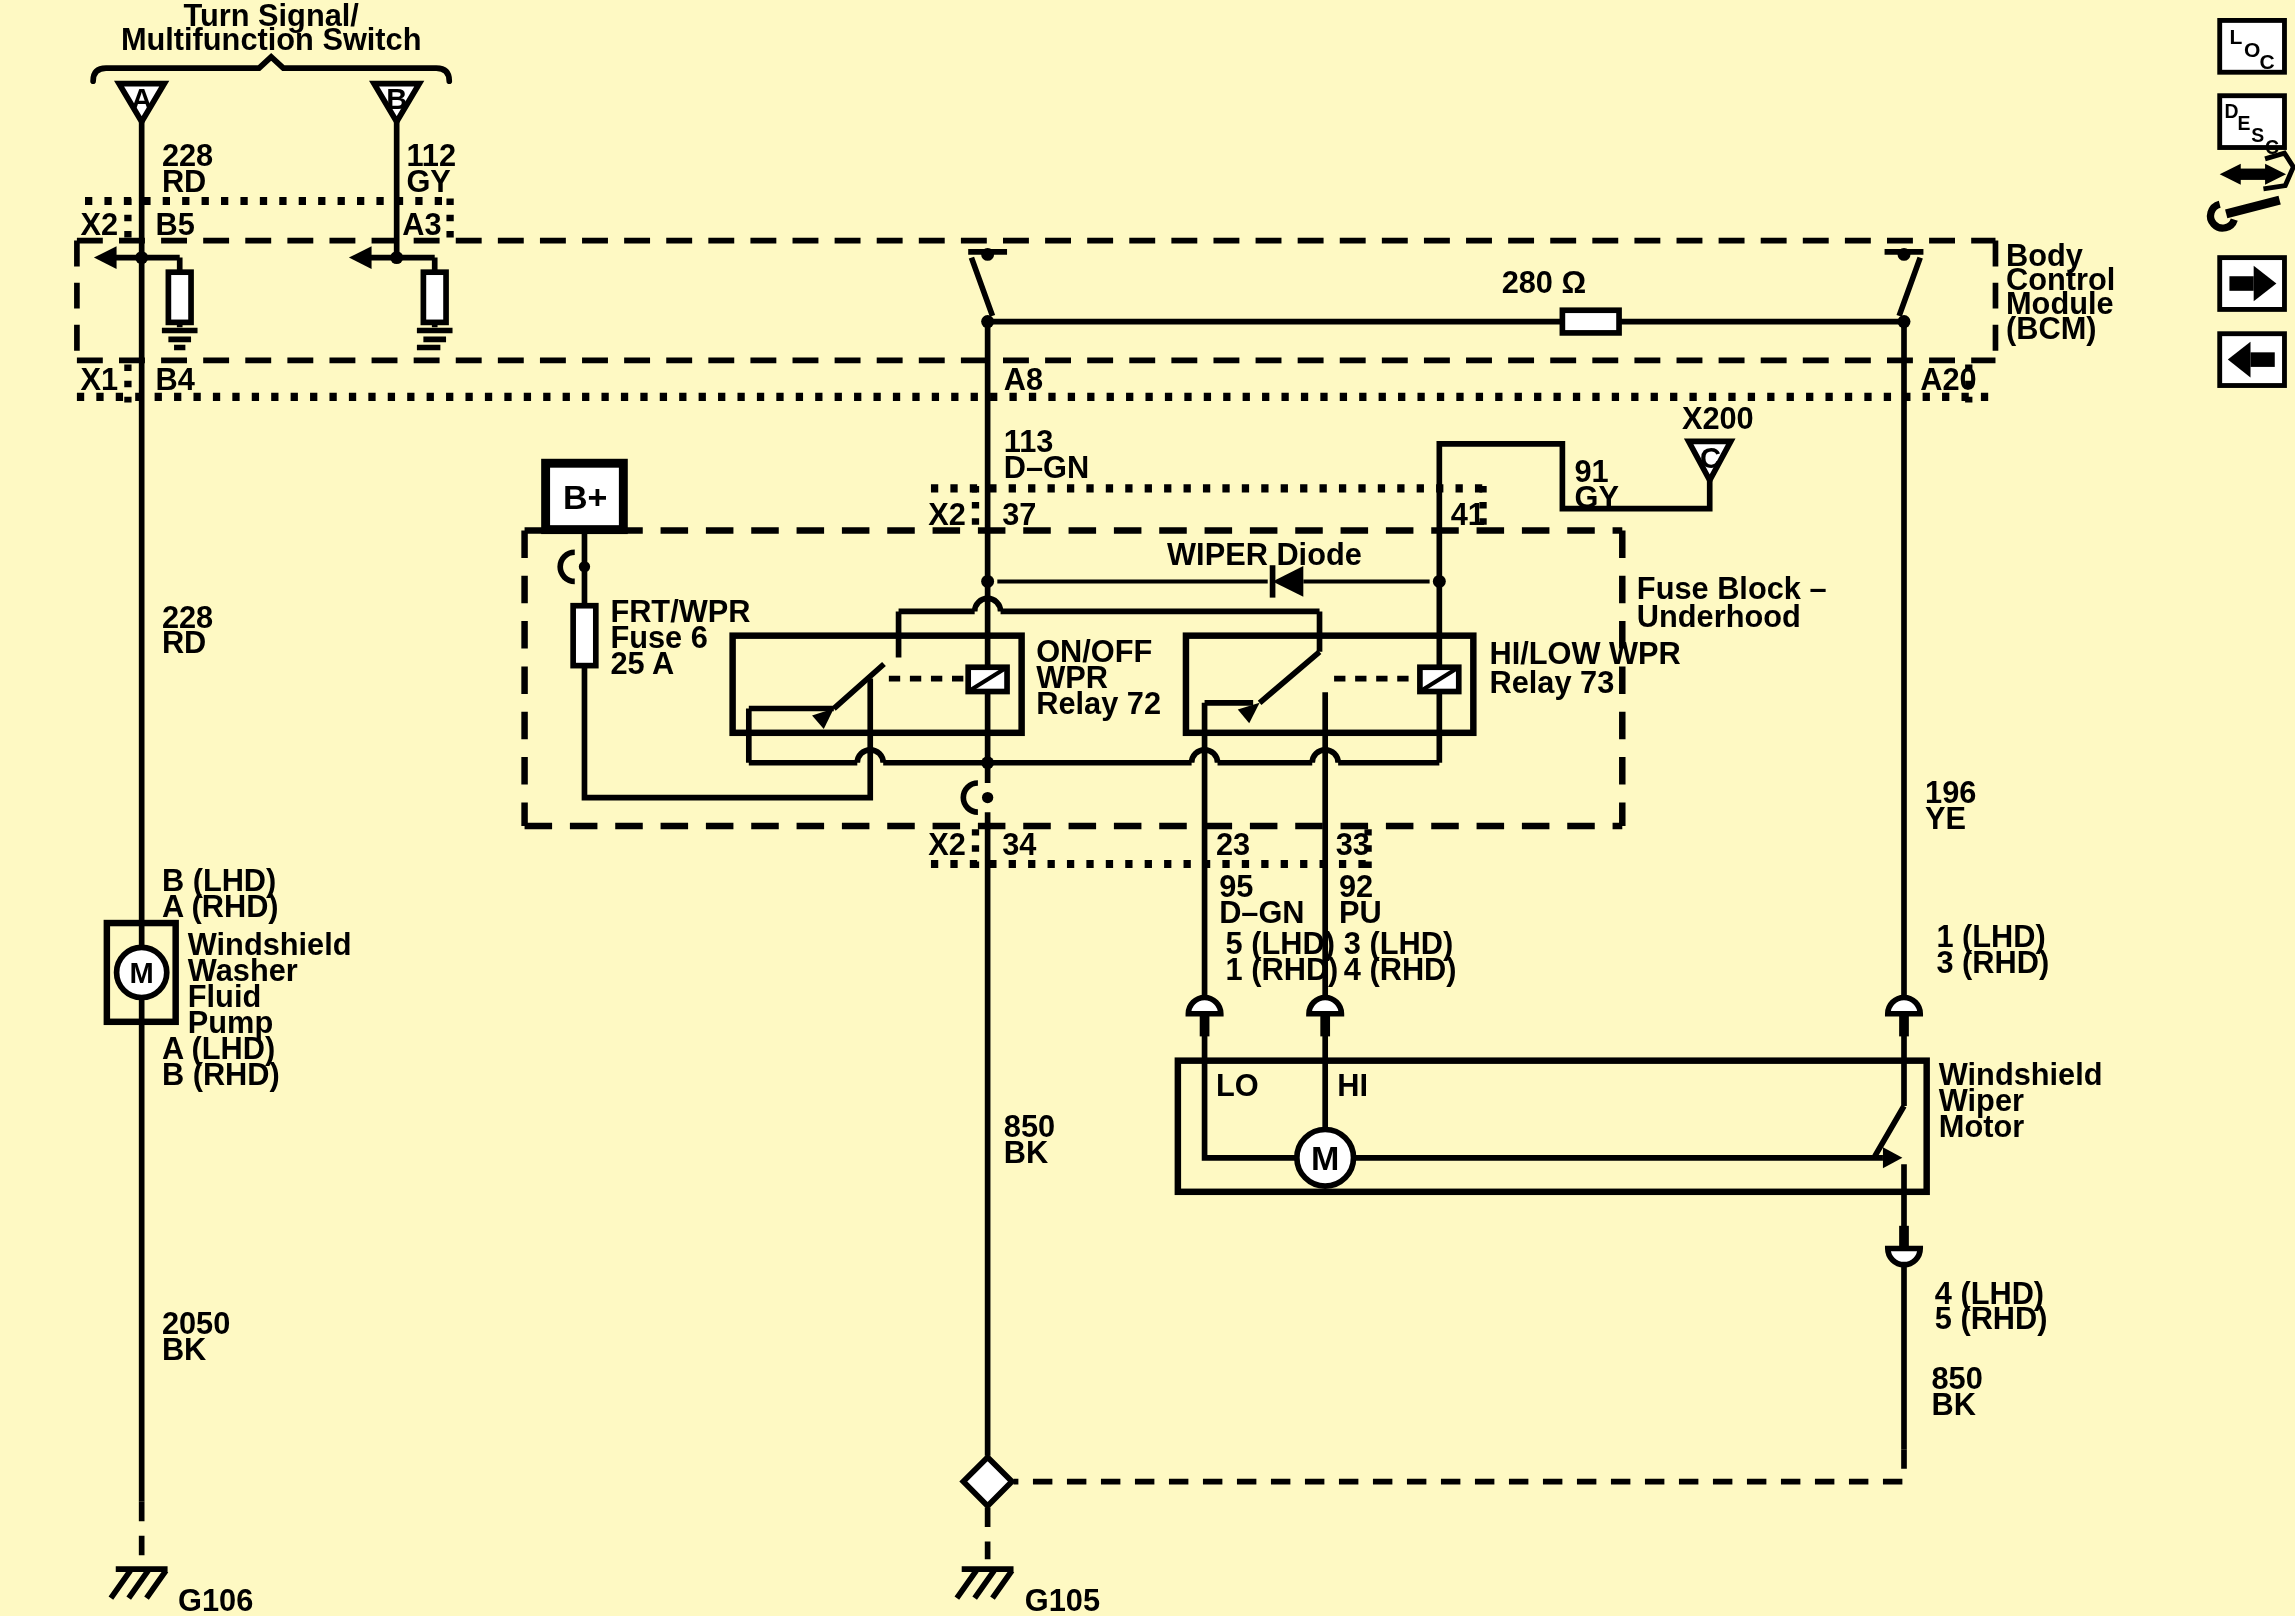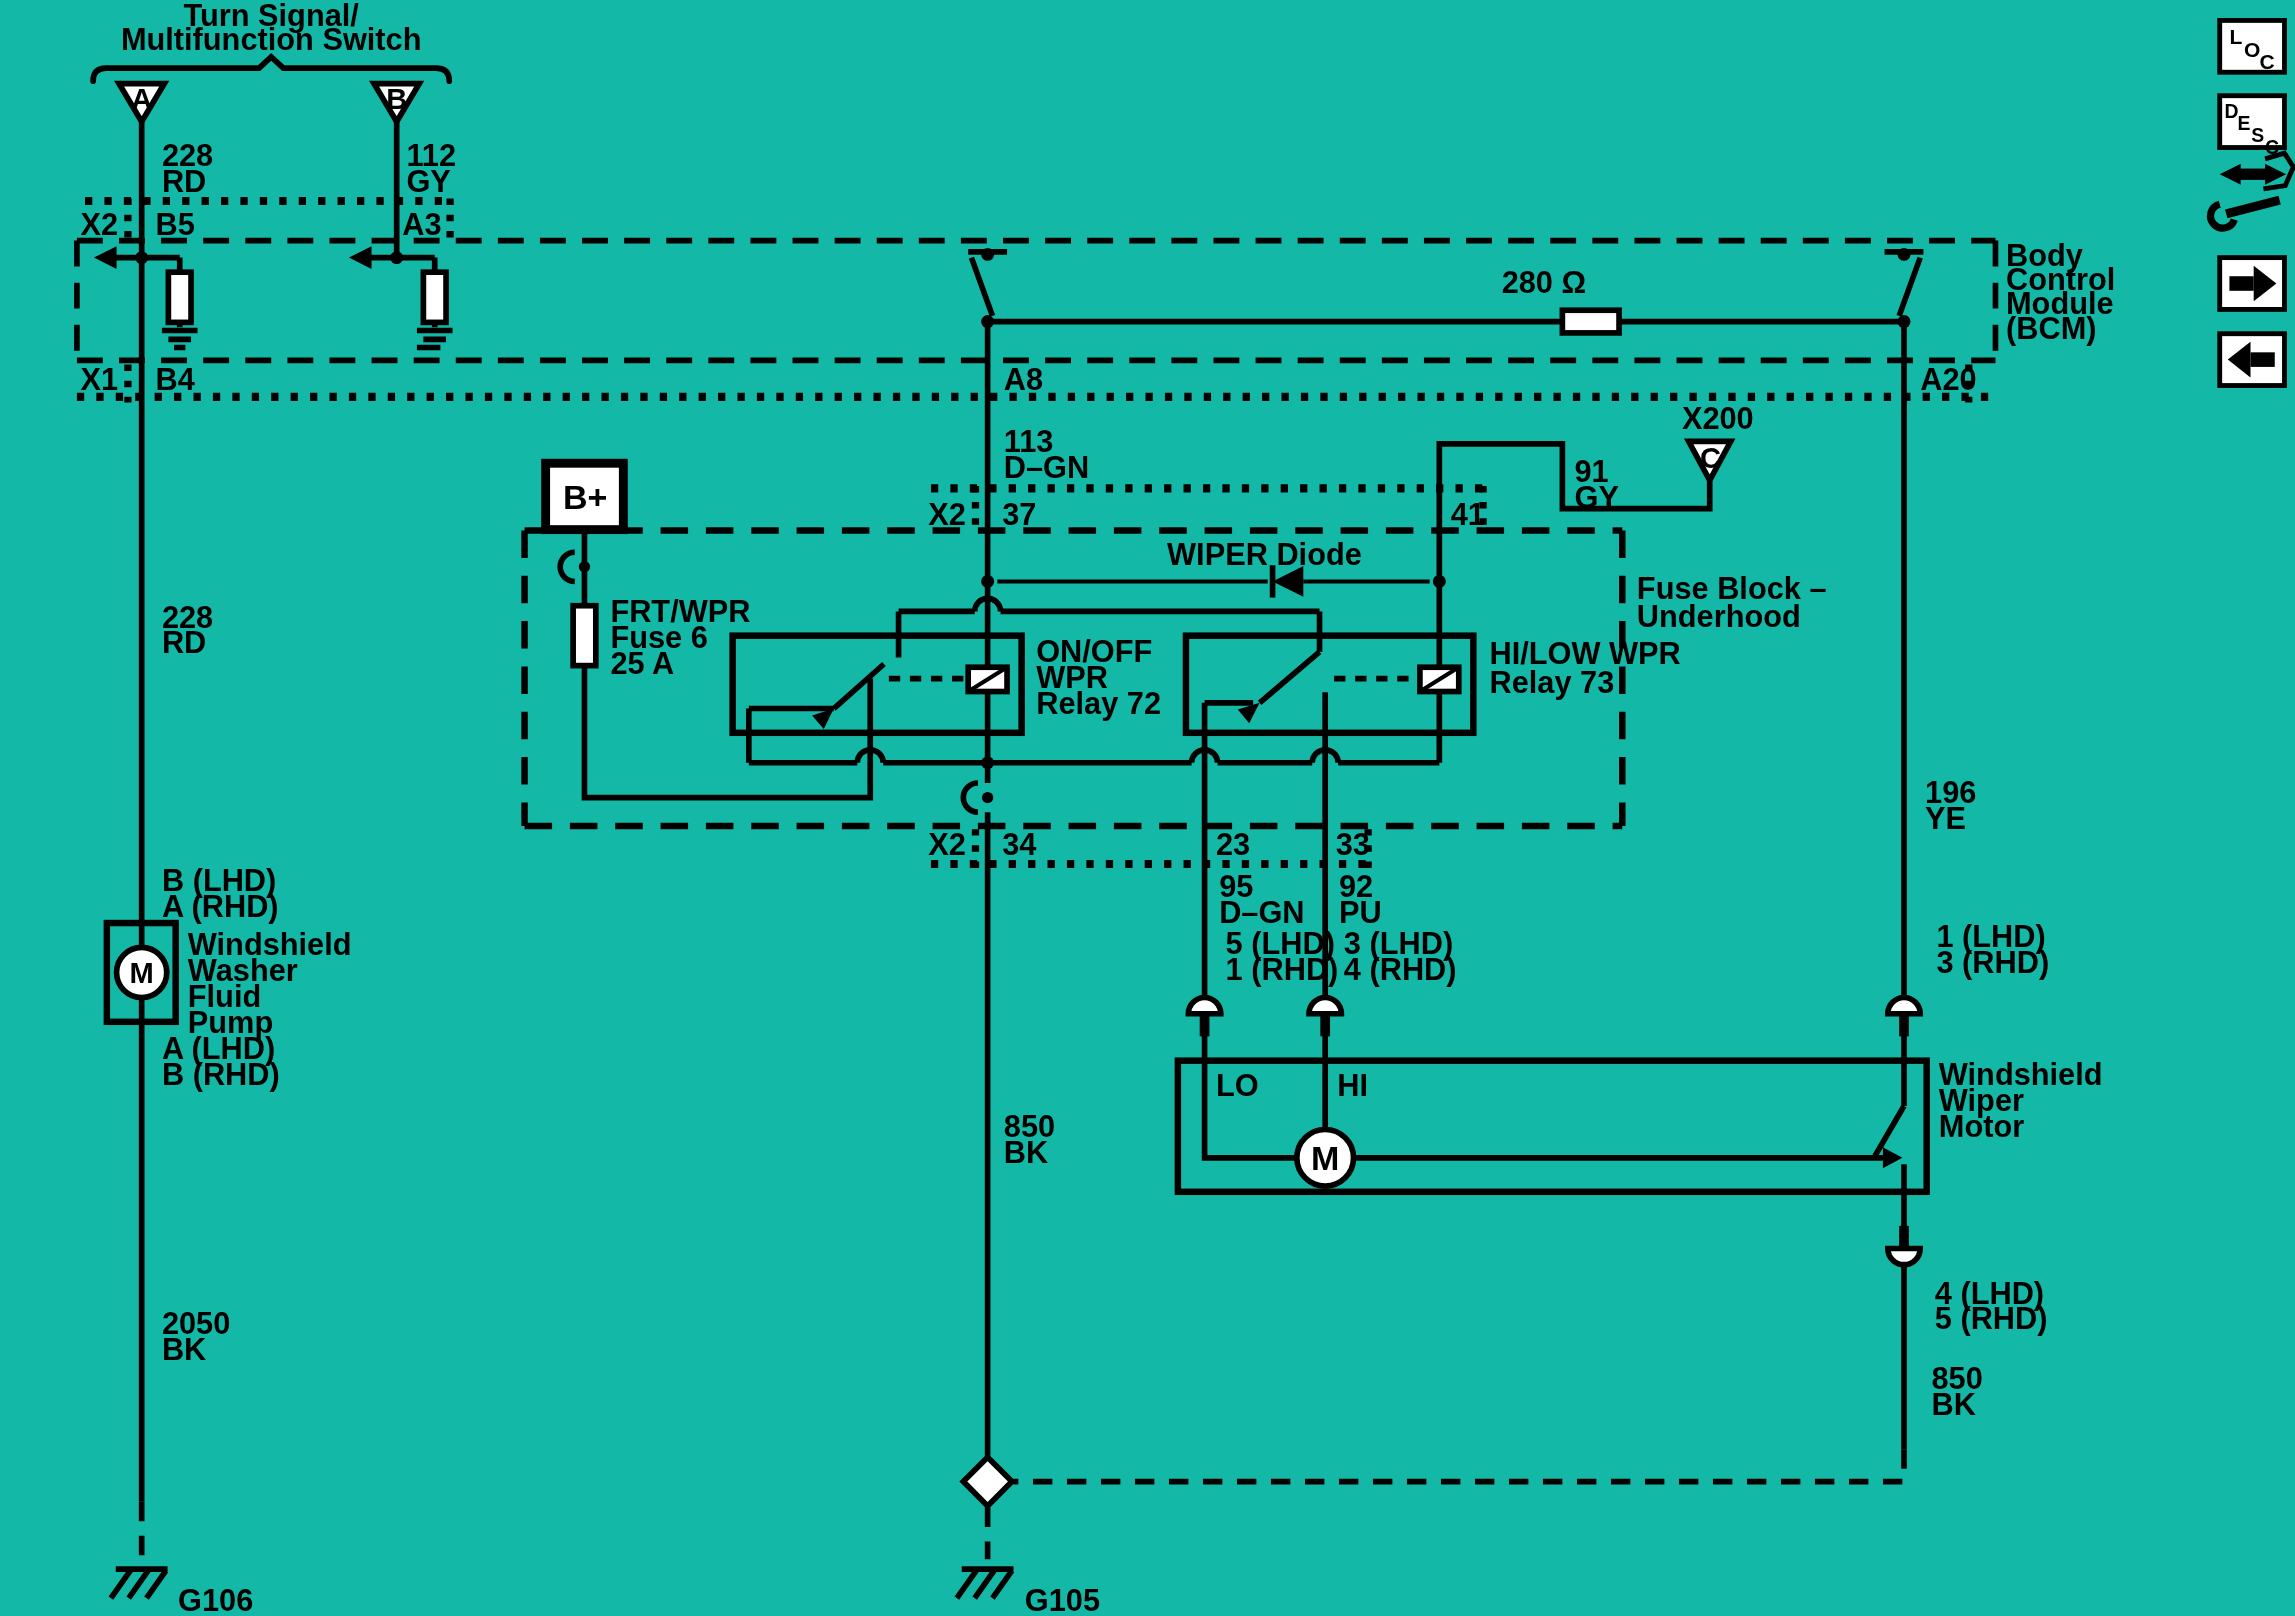--- a/index.html
+++ b/index.html
@@ -1,16 +1,16 @@
 <!DOCTYPE html>
 <html style="font-size:13px"><head>
 <meta charset="utf-8">
 <style>
   html,body{margin:0;padding:0;background:#ffffff;}
-  .stage{position:relative;width:2295px;height:1617px;background:#14b8a6;overflow:hidden;}
+  .stage{position:relative;width:2295px;height:1617px;background:#fef9c3;overflow:hidden;}
   svg{position:absolute;left:0;top:0;}
   svg text{font-family:"Liberation Sans",sans-serif;font-weight:bold;fill:#000;font-size:38px;}
   svg text.t42{font-size:42px;}
   svg text.t36{font-size:36px;}
   svg text.t26{font-size:26px;}
   svg text.t24{font-size:24px;}
   .mid{text-anchor:middle;}
   .end{text-anchor:end;}
   .wire{stroke:#000;stroke-width:7;fill:none;}
   .wire5{stroke:#000;stroke-width:5;fill:none;}

